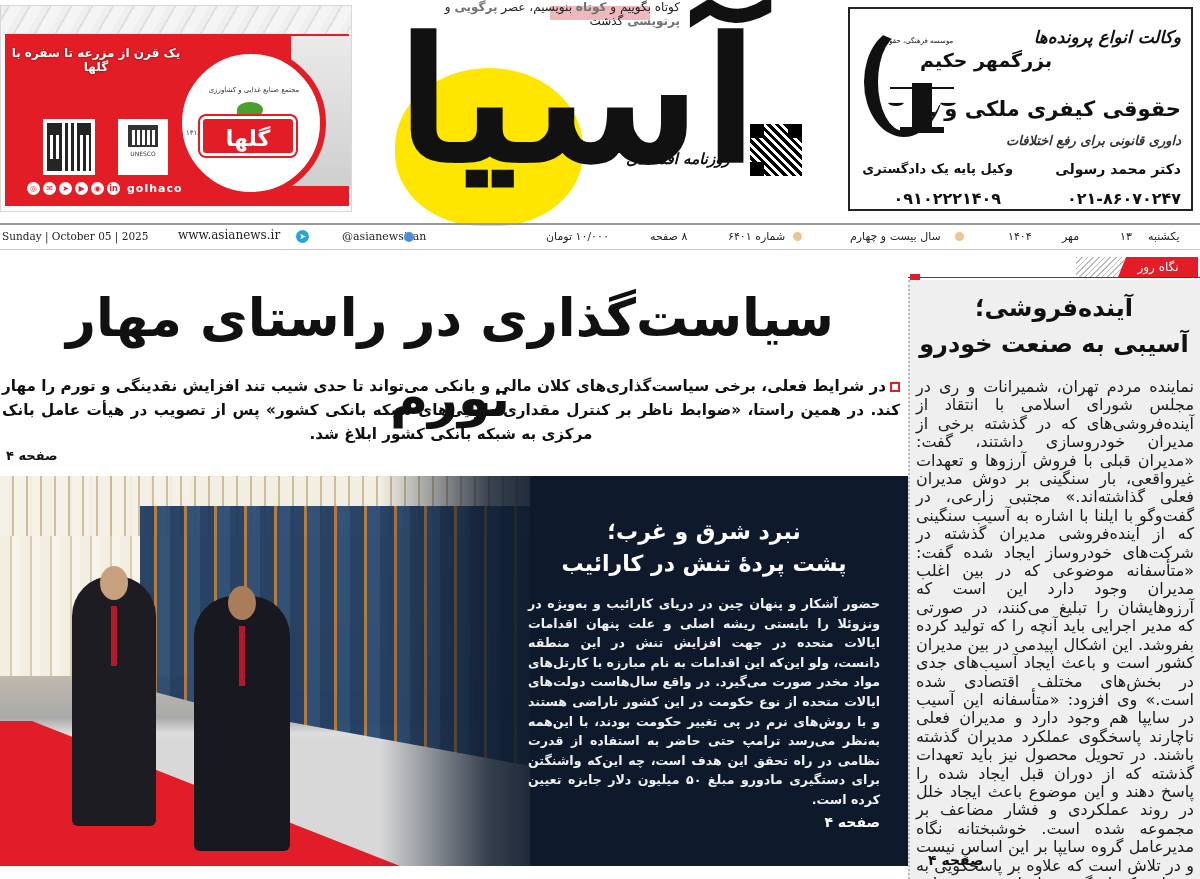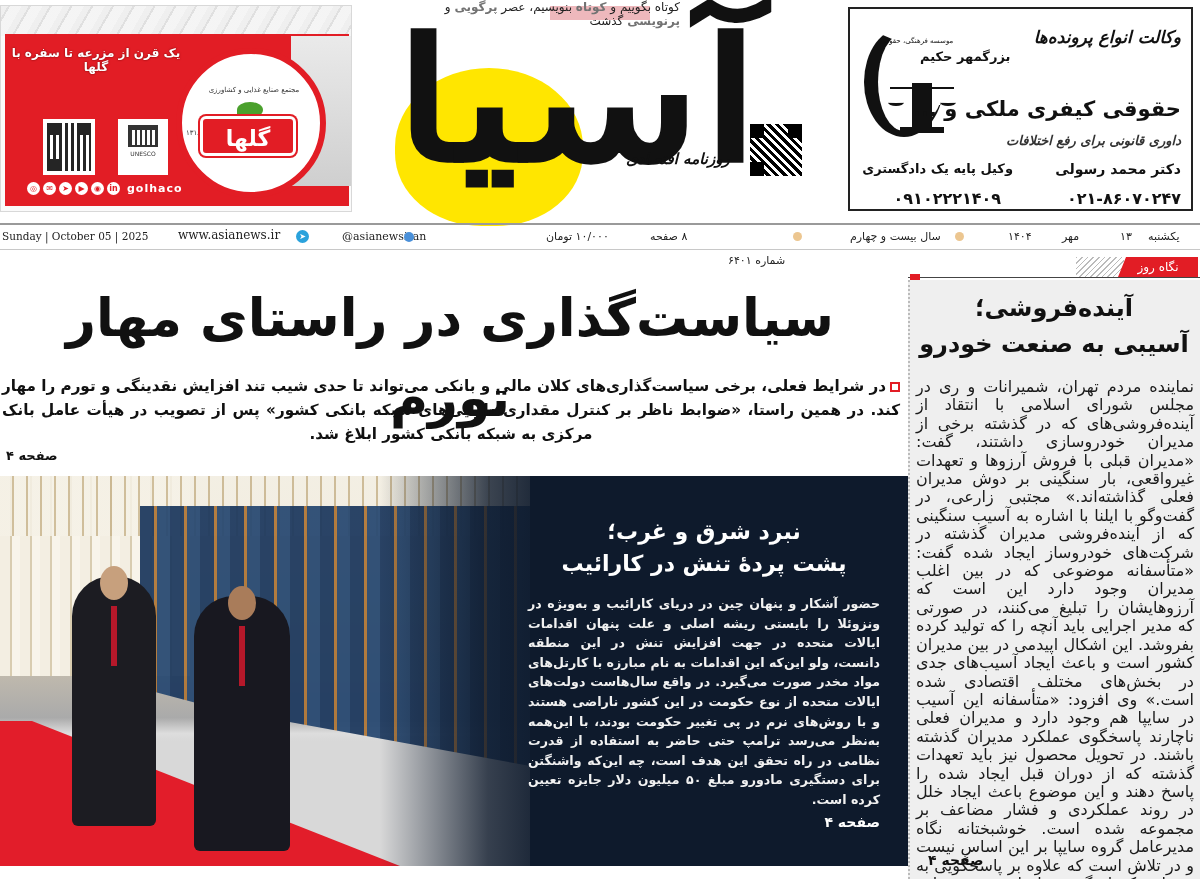--- a/index.html
+++ b/index.html
@@ -118,21 +118,21 @@
     border: 2px solid #222; background: #fff; direction: rtl;
   }
   .ad-right .line1 { position: absolute; right: 10px; top: 18px; font-size: 17px; font-weight: bold; font-style: italic; }
   .ad-right .line2 { position: absolute; right: 10px; top: 88px; font-size: 21px; font-weight: bold; }
   .ad-right .line3 { position: absolute; right: 10px; top: 124px; font-size: 13px; font-style: italic; font-weight: bold; color: #333; }
   .ad-right .name  { position: absolute; right: 10px; top: 152px; font-size: 14px; font-weight: bold; }
   .ad-right .title { position: absolute; right: 178px; top: 152px; font-size: 13px; font-weight: bold; }
   .ad-right .ph1   { position: absolute; right: 10px; top: 180px; font-size: 16px; font-weight: bold; direction: ltr; }
   .ad-right .ph2   { position: absolute; right: 190px; top: 180px; font-size: 16px; font-weight: bold; direction: ltr; }
   .ad-right .org-small { position: absolute; left: 30px; top: 28px; font-size: 7px; }
-  .ad-right .org { position: absolute; left: 70px; top: 40px; font-size: 13px; font-weight: bold; text-align: right; }
+  .ad-right .org { position: absolute; left: 70px; top: 40px; font-size: 19px; font-weight: bold; text-align: right; }
   .ad-right .crescent {
     position: absolute; left: 14px; top: 18px; width: 80px; height: 110px; border-radius: 50%;
     border-left: 14px solid #111; border-top: 6px solid transparent; border-bottom: 6px solid #111;
   }
   .ad-right .scales {
     position: absolute; left: 36px; top: 64px; width: 72px; height: 64px;
   }
   .ad-right .scales .pillar { position: absolute; left: 26px; top: 10px; width: 20px; height: 44px; background: #111; }
   .ad-right .scales .beam { position: absolute; left: 4px; top: 14px; width: 64px; height: 2px; background: #111; }
   .ad-right .scales .base { position: absolute; left: 14px; top: 54px; width: 44px; height: 6px; background: #111; }
@@ -147,21 +147,21 @@
   }
   .info-bar span { position: absolute; top: 3px; white-space: nowrap; }
   .info-bar .date-en { left: 2px; font-family: "DejaVu Serif", serif; font-size: 10.5px; }
   .info-bar .site { left: 178px; font-family: "DejaVu Serif", serif; font-size: 12px; top: 1px; }
   .info-bar .tg-icon { left: 296px; width: 13px; height: 13px; border-radius: 50%; background: #2aa2dc; color: #fff; font-size: 8px; line-height: 13px; text-align: center; top: 3px; }
   .info-bar .handle { left: 314px; font-family: "DejaVu Serif", serif; font-size: 11px; margin-left: 28px; }
   .info-bar .verified-icon { left: 404px; width: 10px; height: 10px; border-radius: 50%; background: #4a90d9; top: 5px; }
   .info-bar .fa { direction: rtl; }
   .info-bar .price { left: 546px; }
   .info-bar .pages { left: 650px; }
-  .info-bar .issue { left: 728px; margin-top: 24px; }
+  .info-bar .issue { left: 728px; }
   .info-bar .dot { width: 9px; height: 9px; border-radius: 50%; background: #ecc690; top: 5px; }
   .info-bar .dot1 { left: 793px; }
   .info-bar .year { left: 850px; }
   .info-bar .dot2 { left: 955px; }
   .info-bar .yr-num { left: 1008px; }
   .info-bar .month { left: 1062px; }
   .info-bar .day { left: 1120px; }
   .info-bar .weekday { left: 1148px; }
 
   

